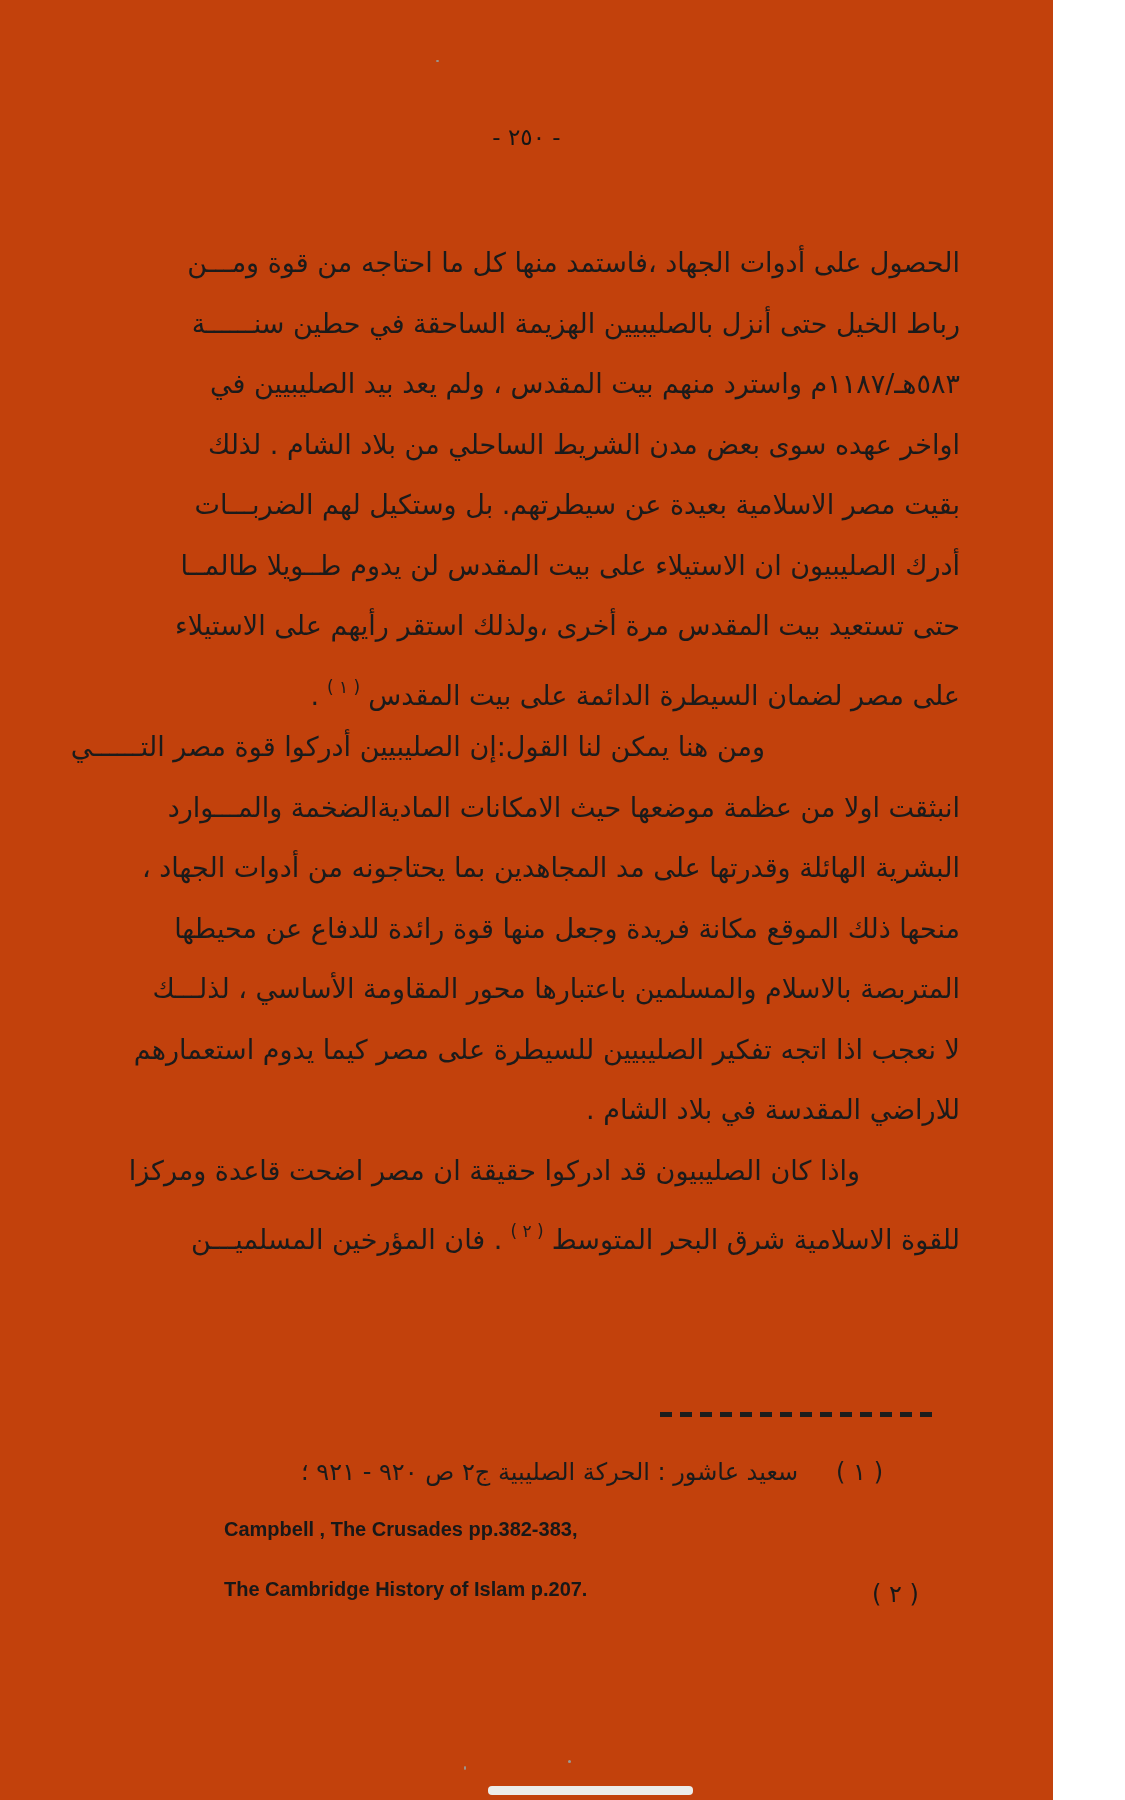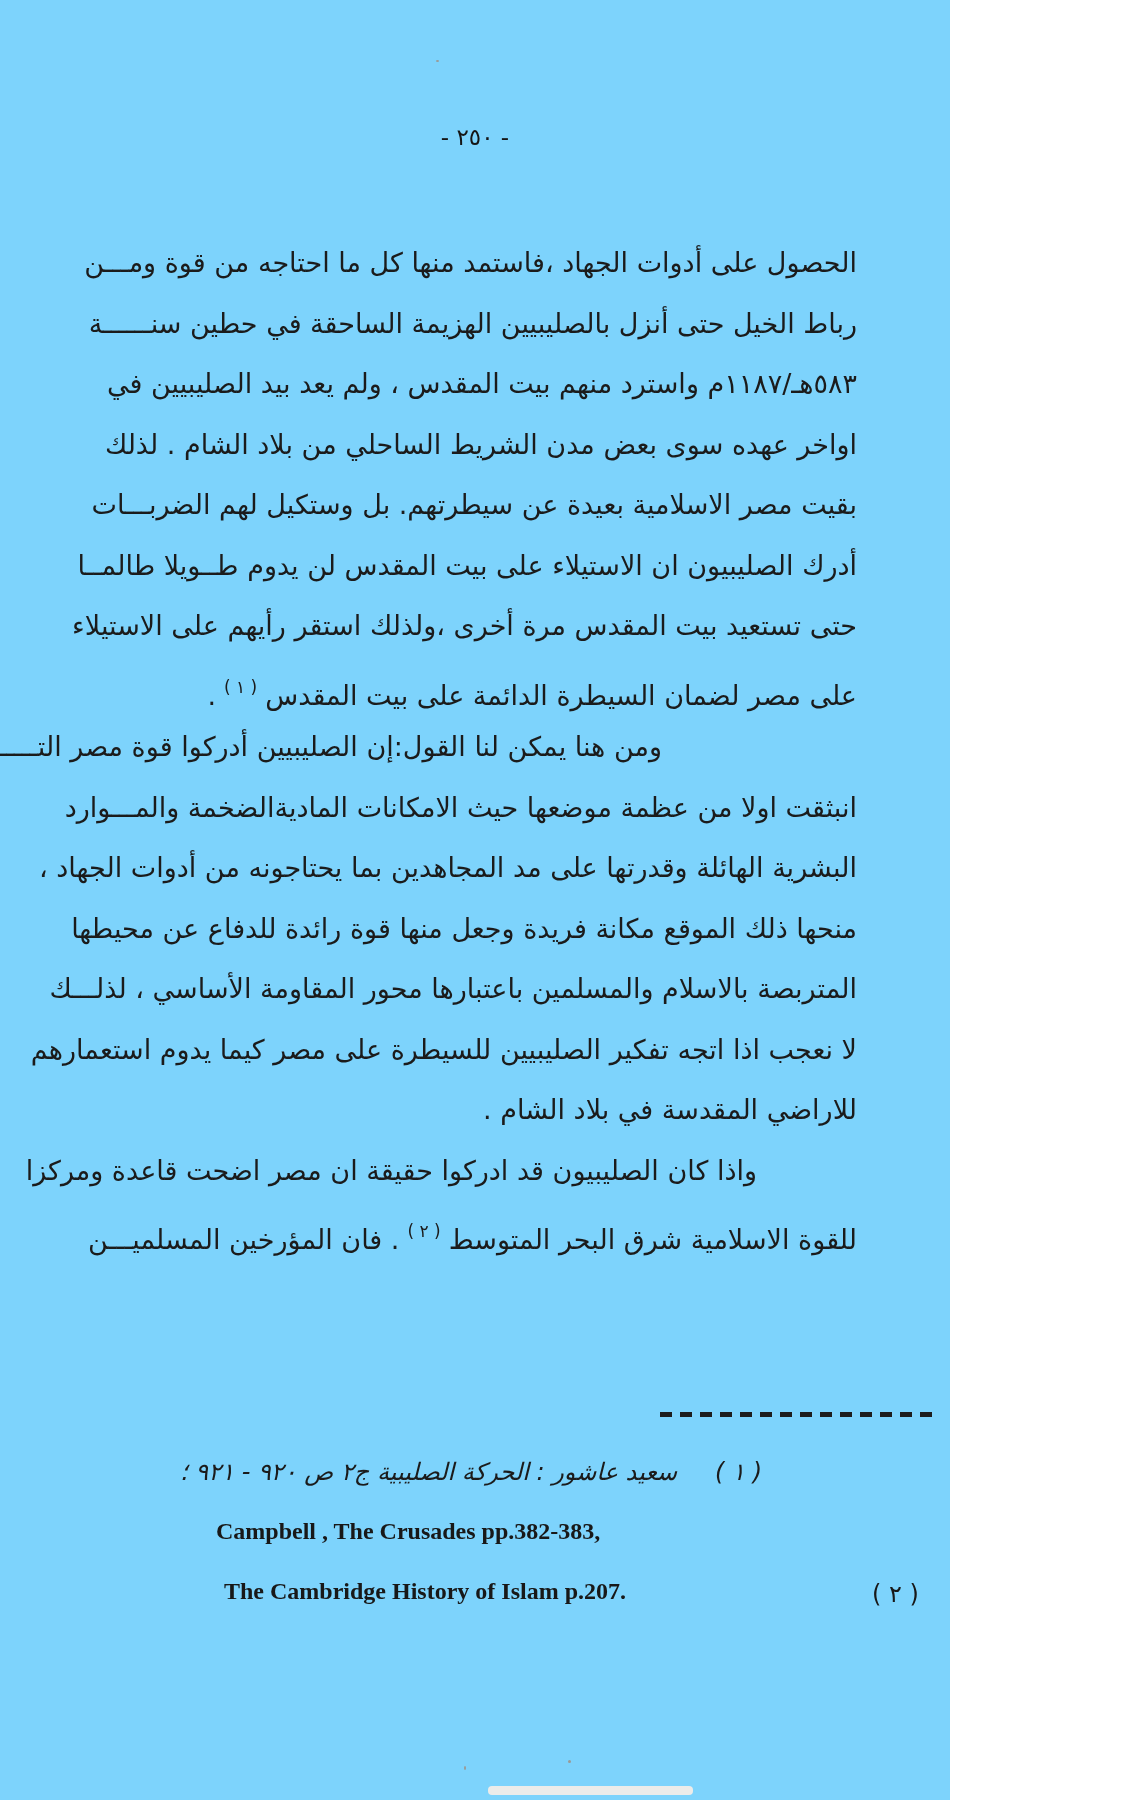--- a/index.html
+++ b/index.html
@@ -1,19 +1,19 @@
 <!DOCTYPE html>
 <html lang="ar"><head>
 <meta charset="utf-8">
 <style>
   html, body { margin:0; padding:0; background:#ffffff; }
   .page {
     position:relative;
-    width:950px; height:1800px;
-    background:#7dd3fc;
+    width:1053px; height:1800px;
+    background:#c2410c;
     overflow:hidden;
     font-family:"DejaVu Sans", sans-serif;
     color:#1b1b1b;
   }
   
   .pageno {
     position:absolute; top:124px; left:0; width:100%;
     text-align:center;
     direction:rtl;
     font-size:23px; letter-spacing:4px;
@@ -39,37 +39,36 @@
     margin:0 8px;
   }
   
   .fn-sep {
     position:absolute; top:1412px; left:660px;
     width:280px; height:5px;
     background:repeating-linear-gradient(to right, #1d1d1d 0 12px, transparent 12px 20px);
   }
   
   .fn-ar {
-    position:absolute; top:1450px; right:188px;
+    position:absolute; top:1450px; right:170px;
     direction:rtl; text-align:center;
     font-size:24px; line-height:44px;
     white-space:nowrap;
-    font-style:italic;
   }
   .fn-ar .fn-marker { margin-left:38px; letter-spacing:2px; }
   
   .fn-en {
-    position:absolute; left:216px;
-    font-family:Liberation Serif, serif;
-    font-size:24px; font-weight:bold;
+    position:absolute; left:224px;
+    font-family:Liberation Sans, sans-serif;
+    font-size:20px; font-weight:bold;
     color:#181818;
     white-space:nowrap;
   }
   .fn-en-1 { top:1518px; }
-  .fn-en-2 { top:1578px;margin-left:8px; }
+  .fn-en-2 { top:1578px; }
   .fn2-marker {
     position:absolute; left:872px; top:1580px;
     direction:rtl;
     font-size:24px; letter-spacing:3px;
     color:#181818;
   }
   
   .speck { position:absolute; background:#9a9a96; border-radius:50%; }
   .speck.s1 { left:436px; top:60px;  width:3px; height:2px; }
   .speck.s2 { left:464px; top:1766px; width:2px; height:4px; }

